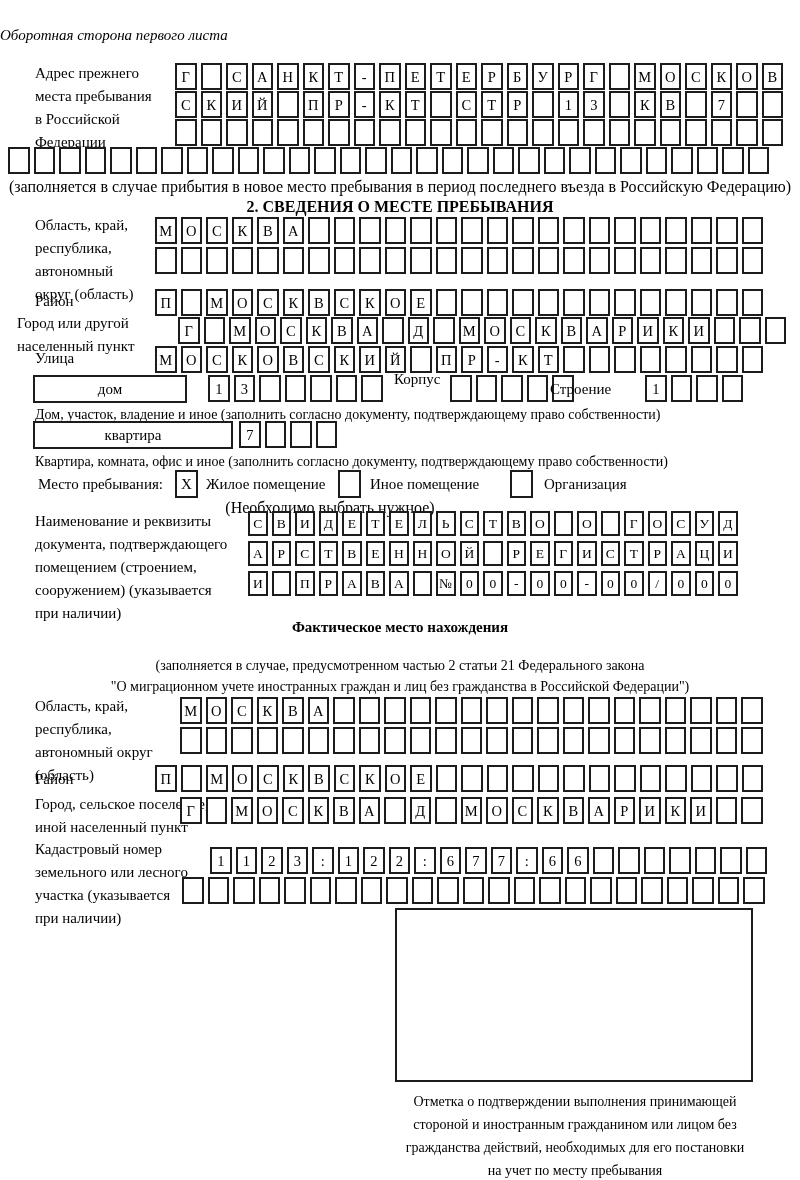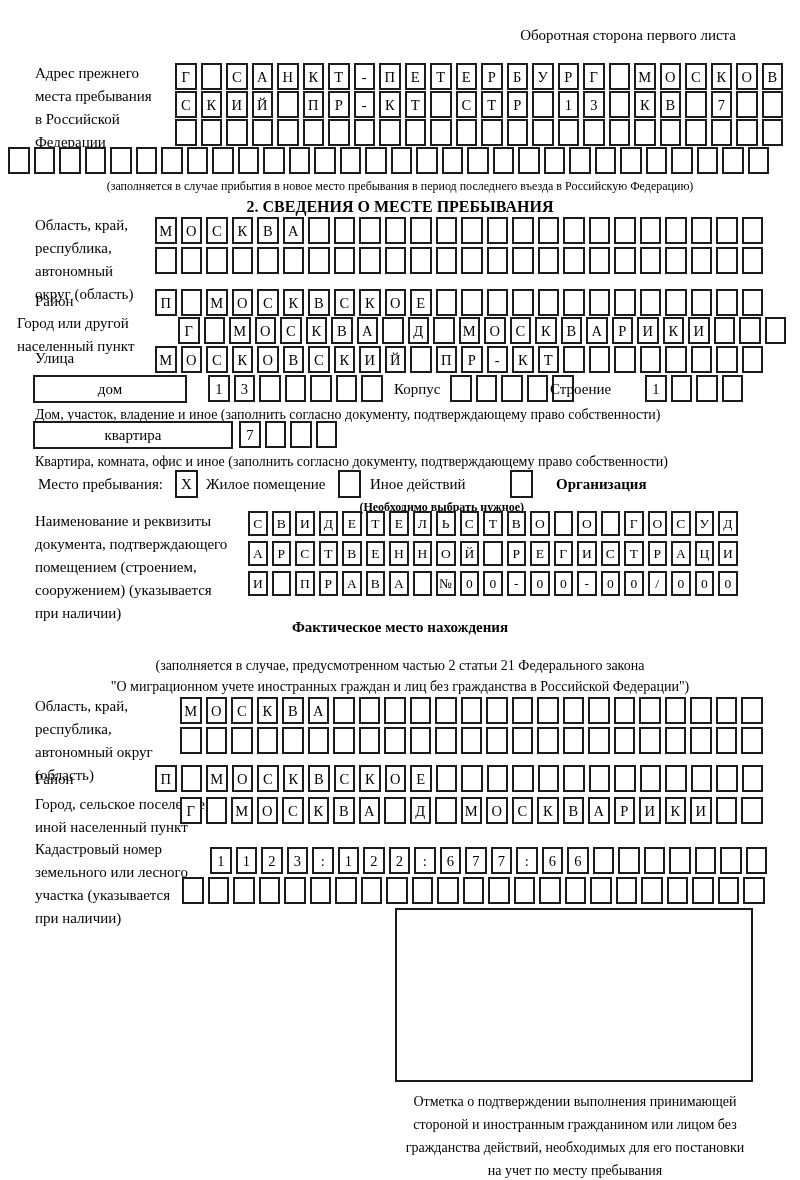--- a/index.html
+++ b/index.html
@@ -1,21 +1,21 @@
 <!DOCTYPE html>
 <html lang="ru"><head>
 <meta charset="utf-8">
 <style>
   html,body{margin:0;padding:0;background:#fff;}
   .page{
     position:relative;width:800px;height:1180px;background:#fff;color:#000;
     font-family:"Liberation Serif","DejaVu Serif",serif;overflow:hidden;
   }
   .lbl{position:absolute;font-size:15px;line-height:23px;}
-  .cap{position:absolute;font-size:12px;line-height:21px;}
+  .cap{position:absolute;font-size:16px;line-height:21px;}
   .center{text-align:center;left:0;right:0;}
   .bold{font-weight:bold;}
   .cells{position:absolute;display:flex;gap:4px;}
   .cell{
     flex:none;width:21.5px;height:27px;box-sizing:border-box;border:2px solid #1c1c1c;
     background:#fff;text-align:center;font-size:14.5px;line-height:24px;
   }
   .cells.sm .cell{width:19.5px;height:25px;font-size:13.5px;line-height:22px;}
   .widebox{
     position:absolute;box-sizing:border-box;border:2px solid #1c1c1c;height:28px;
@@ -25,21 +25,21 @@
     position:absolute;box-sizing:border-box;width:23px;height:28px;border:2px solid #1c1c1c;
     text-align:center;font-size:15px;line-height:25px;background:#fff;
   }
   .stampbox{position:absolute;box-sizing:border-box;border:2px solid #1c1c1c;background:#fff;}
 </style>
 </head>
 <body>
 
 <div class="page">
 
-  <div class="lbl" style="top:24px;left:0;right:64px;text-align:right;">Оборотная сторона первого листа</div>
+  <div class="lbl" style="top:24px;left:0;right:58px;font-style:italic;">Оборотная сторона первого листа</div>
 
   <div class="lbl" style="left:35px;top:62px;">
       <div>Адрес прежнего</div>
       <div>места пребывания</div>
       <div>в Российской</div>
       <div>Федерации</div>
     </div>
   <div class="cells" style="left:175px;top:63px;">
       <span class="cell">Г</span>
       <span class="cell"></span>
@@ -303,21 +303,21 @@
   <div class="widebox" style="left:33px;top:375px;width:154px;">дом</div>
   <div class="cells" style="left:208px;top:375px;">
       <span class="cell">1</span>
       <span class="cell">3</span>
       <span class="cell"></span>
       <span class="cell"></span>
       <span class="cell"></span>
       <span class="cell"></span>
       <span class="cell"></span>
     </div>
-  <div class="lbl" style="left:394px;top:378px;">Корпус</div>
+  <div class="lbl" style="left:394px;top:368px;">Корпус</div>
   <div class="cells" style="left:450px;top:375px;">
       <span class="cell"></span>
       <span class="cell"></span>
       <span class="cell"></span>
       <span class="cell"></span>
       <span class="cell"></span>
     </div>
   <div class="lbl" style="left:550px;top:378px;">Строение</div>
   <div class="cells" style="left:645px;top:375px;">
       <span class="cell">1</span>
@@ -333,24 +333,24 @@
       <span class="cell"></span>
       <span class="cell"></span>
       <span class="cell"></span>
     </div>
   <div class="cap" style="left:35px;top:451px;font-size:14px;">Квартира, комната, офис и иное (заполнить согласно документу, подтверждающему право собственности)</div>
 
   <div class="lbl" style="left:38px;top:473px;">Место пребывания:</div>
   <div class="checkbox" style="left:175px;top:470px;">X</div>
   <div class="lbl" style="left:206px;top:473px;">Жилое помещение</div>
   <div class="checkbox" style="left:338px;top:470px;"></div>
-  <div class="lbl" style="left:370px;top:473px;">Иное действий</div>
+  <div class="lbl" style="left:370px;top:473px;">Иное помещение</div>
   <div class="checkbox" style="left:510px;top:470px;"></div>
-  <div class="lbl" style="left:556px;top:473px;font-weight:bold;">Организация</div>
-  <div class="cap" style="left:184px;top:497px;width:340px;text-align:right;font-weight:bold;">(Необходимо выбрать нужное)</div>
+  <div class="lbl" style="left:544px;top:473px;">Организация</div>
+  <div class="cap" style="left:160px;top:497px;width:340px;text-align:center;">(Необходимо выбрать нужное)</div>
 
   <div class="lbl" style="left:35px;top:510px;">
       <div>Наименование и реквизиты</div>
       <div>документа, подтверждающего</div>
       <div>помещением (строением,</div>
       <div>сооружением) (указывается</div>
       <div>при наличии)</div>
     </div>
   <div class="cells sm" style="left:248px;top:511px;">
       <span class="cell">С</span>

